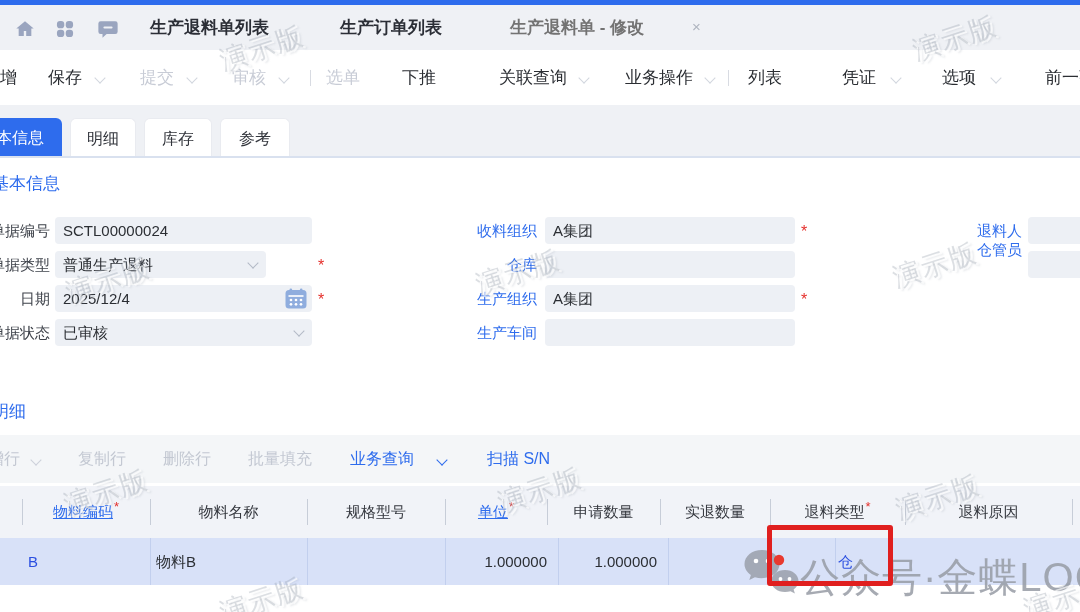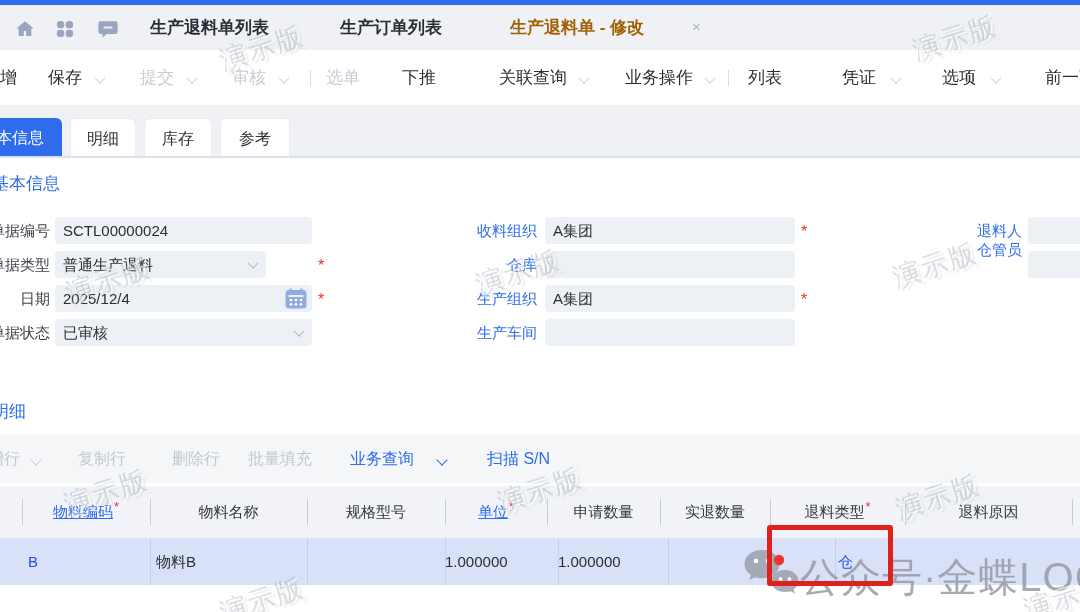--- a/index.html
+++ b/index.html
@@ -8,21 +8,21 @@
   #screen { position:relative; width:1080px; height:612px; overflow:hidden; background:#eff1f5; }
 
   
   .topline { position:absolute; left:0; top:0; width:1080px; height:5px; background:#2e6ced; }
 
   
   .navbar { position:absolute; left:0; top:5px; width:1080px; height:45px; background:#eff1f5; }
   .nav-icon { position:absolute; top:13px; width:26px; height:22px; cursor:pointer; }
   .nav-icon svg { width:100%; height:100%; fill:#9aa5bf; }
   .navtab { position:absolute; top:0; height:45px; line-height:45px; font-size:17px; font-weight:bold; color:#2b2e36; white-space:nowrap; cursor:pointer; }
-  .navtab.active { color:#a16207;text-align:center; }
+  .navtab.active { color:#737373;text-align:center; }
   .navtab-close { position:absolute; top:12px; font-size:15px; font-weight:normal; color:#aeb4bf; line-height:20px; cursor:pointer; }
   .navtab-underline { position:absolute; left:487px; top:47px; width:225px; height:3px; background:#2e6ced; border-radius:2px; }
 
   
   .toolbar { position:absolute; left:0; top:50px; width:1080px; height:55px; background:#ffffff; }
   .titem { position:absolute; top:0; height:55px; line-height:55px; font-size:17px; color:#2b2e33; white-space:nowrap; cursor:pointer; }
   .titem.dis { color:#c8ccd6; cursor:default; }
   .tsep { position:absolute; top:20px; width:1px; height:16px; background:#d8dbe2; }
   .chev { position:absolute; top:24px; width:8px; height:8px; border-right:1.7px solid #b6bcc8; border-bottom:1.7px solid #b6bcc8; transform:rotate(45deg); }
   .chev.dim { border-color:#d2d6de; }
@@ -54,21 +54,21 @@
 
   
   .thead { position:absolute; left:0; top:486px; width:1132px; height:52px; background:#f1f3f8; display:flex; }
   .trow  { position:absolute; left:0; top:538px; width:1132px; height:47px; background:#d8e1f8; display:flex; }
   .hcell { position:relative; height:52px; line-height:52px; font-size:15px; color:#33363d; text-align:center; white-space:nowrap; }
   .hcell.sep::before, .rcell.sep::before { content:''; position:absolute; left:0; top:13px; bottom:13px; width:1px; background:#c7cdd8; }
   .rcell.sep::before { background:#c2cfee; top:0; bottom:0; }
   .hcell .hlink { color:#2e6ced; text-decoration:underline; cursor:pointer; }
   .hcell .hreq { color:#e5302c; font-size:13px; position:relative; top:-6px; margin-left:1px; }
   .rcell { position:relative; height:47px; line-height:47px; font-size:15px; color:#2b2e33; white-space:nowrap; padding-left:6px; }
-  .rcell.num { text-align:left; padding-right:11px; padding-left:0; }
+  .rcell.num { text-align:right; padding-right:11px; padding-left:0; }
   .rcell.center { text-align:center; padding-left:0; }
   .rcell.link { color:#2b4fe0; cursor:pointer; }
 
   
   .redbox { position:absolute; left:767px; top:525px; width:126px; height:61px; border:5px solid #e01f1f; border-radius:3px; z-index:10; }
 
   
   .wm { position:absolute; font-size:27px; letter-spacing:2px; color:rgba(140,148,163,0.30); text-shadow:2px 2px 0 rgba(255,255,255,0.65), 3px 3px 2px rgba(140,148,163,0.22); transform:translate(-50%,-50%) rotate(-18deg); white-space:nowrap; z-index:6; pointer-events:none; }
   .brandwm { position:absolute; z-index:5; pointer-events:none; }
   .brandwm-text { position:absolute; left:58px; top:2px; font-size:40px; letter-spacing:1px; color:rgba(150,155,165,0.85); white-space:nowrap; }
@@ -189,21 +189,21 @@
 
   <span class="flabel link" style="left:942px;top:236px;width:80px">仓管员</span>
   <span class="fbox" style="left:1028px;top:251px;width:120px"><span></span></span>
 
   <div class="section-title" style="left:-8px;top:400px">明细</div>
 
   <div class="dtoolbar">
     <span class="ditem dis" style="left:-12px">增行</span>
       <span class="dchev" style="left:32px"></span>
     <span class="ditem dis" style="left:78px">复制行</span>
-    <span class="ditem dis" style="left:172px">删除行</span>
+    <span class="ditem dis" style="left:163px">删除行</span>
     <span class="ditem blue" style="left:350px">业务查询</span>
     <span class="ditem dis" style="left:248px">批量填充</span>
       <span class="dchev blue" style="left:438px"></span>
     <span class="ditem blue" style="left:487px">扫描 S/N</span>
   </div>
 
   <div class="thead">
     <div class="hcell" style="width:22px"></div>
     <div class="hcell sep" style="width:128px"><span class="hlink">物料编码</span><span class="hreq">*</span></div>
     <div class="hcell sep" style="width:157px"><span>物料名称</span></div>

